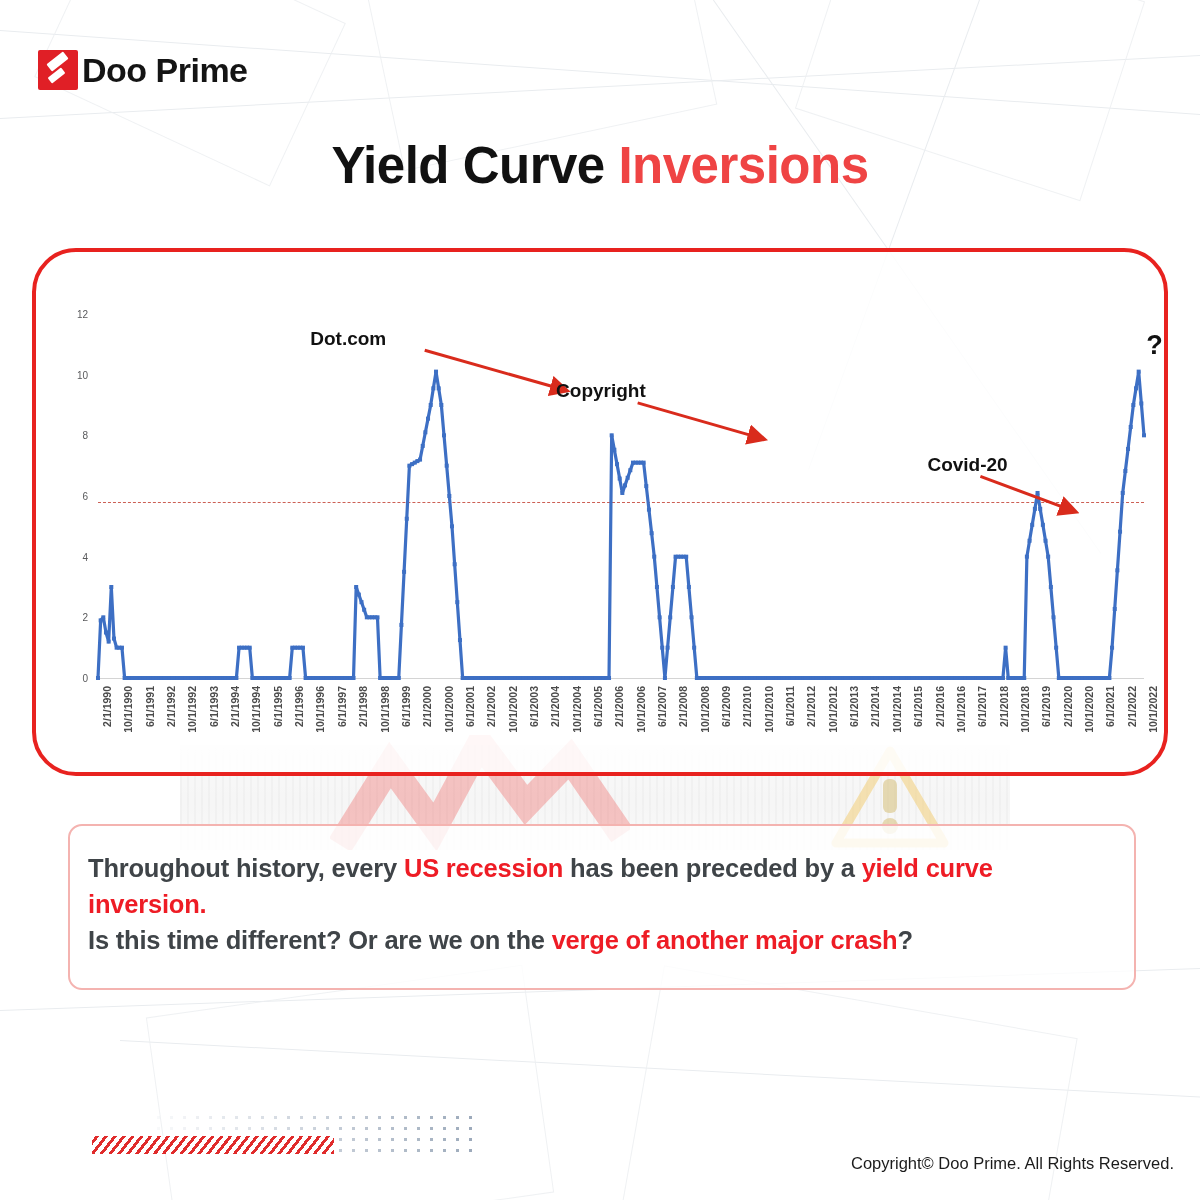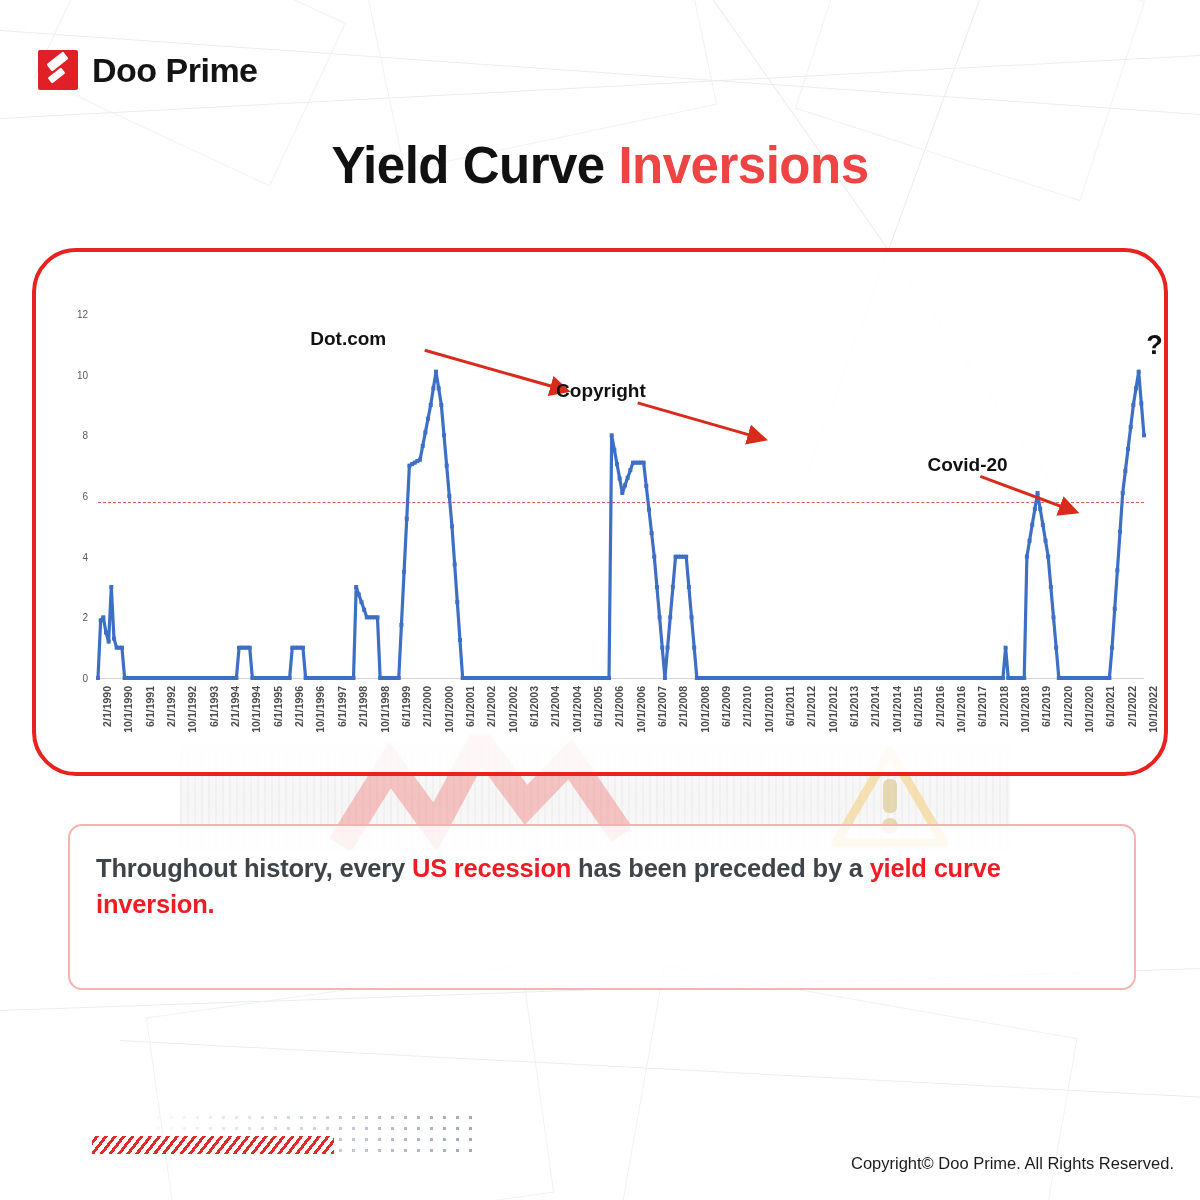--- a/index.html
+++ b/index.html
@@ -69,21 +69,21 @@
     opacity: .55;
   }
 
   
   .logo-row {
     position: absolute;
     left: 38px;
     top: 50px;
     display: flex;
     align-items: center;
-    gap: 14px;
+    gap: 4px;
     z-index: 5;
   }
   .logo-mark {
     width: 40px;
     height: 40px;
     background: #e01f26;
     position: relative;
     border-radius: 2px;
   }
   .logo-mark::before {
@@ -218,21 +218,21 @@
   
   .caption-card {
     position: absolute;
     left: 68px;
     top: 824px;
     width: 1068px;
     height: 166px;
     border: 2px solid #f4b3b0;
     border-radius: 14px;
     background: rgba(255,255,255,0.80);
-    padding: 24px 26px;
+    padding: 24px 18px;
     z-index: 4;
   }
   .caption-line {
     font-size: 25.5px;
     font-weight: 700;
     color: #3f4448;
     line-height: 1.42;
     letter-spacing: -0.2px;
   }
   .caption-line .hl { color: #ee1c25; }
@@ -797,19 +797,20 @@
         <div class="x-tick" style="left: 984.959px;">10/1/2020</div>
         <div class="x-tick" style="left: 1006.31px;">6/1/2021</div>
         <div class="x-tick" style="left: 1027.65px;">2/1/2022</div>
         <div class="x-tick" style="left: 1049px;">10/1/2022</div>
       </div>
   </div>
 </div>
 
 <div class="caption-card">
   <div class="caption-line"><span>Throughout history, every </span><span class="hl">US recession</span><span> has been preceded by a </span><span class="hl">yield curve inversion.</span></div>
+  <div class="caption-line"><span>Is this time different? Or are we on the </span><span class="hl">verge of another major crash</span><span>?</span></div>
 </div>
 
 <div class="deco">
   <div class="deco-dots"></div>
   <div class="deco-stripes"></div>
 </div>
 <div class="copyright">Copyright© Doo Prime. All Rights Reserved.</div>
 
 </body></html>

